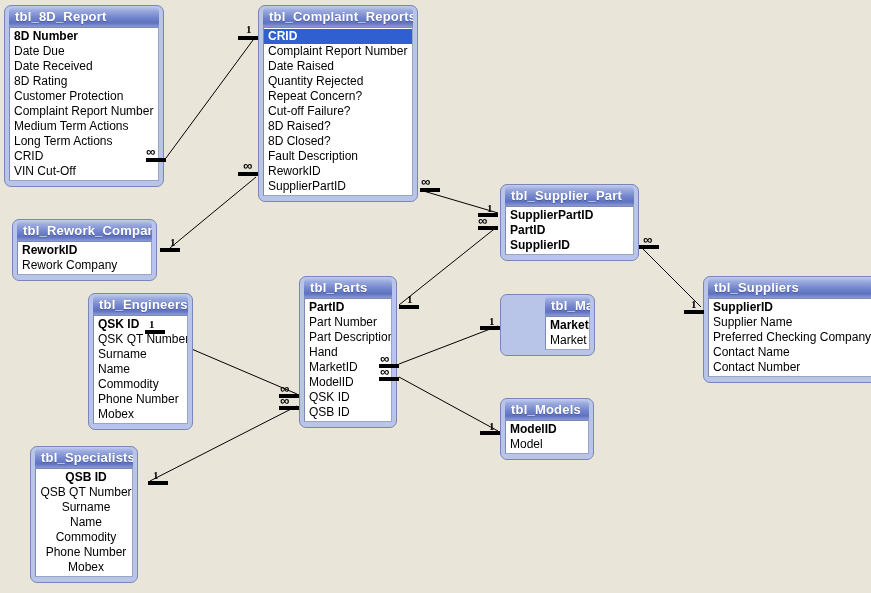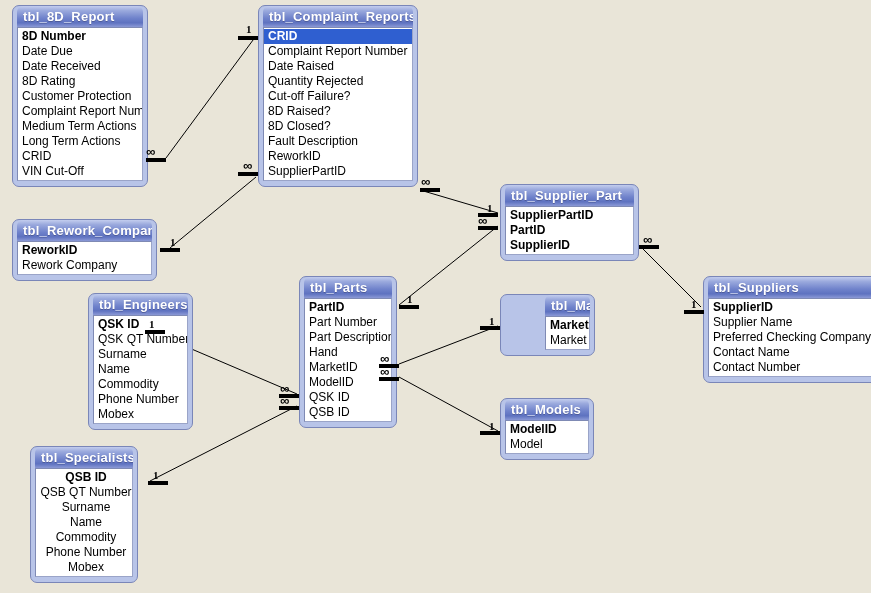--- a/index.html
+++ b/index.html
@@ -108,21 +108,21 @@
       <path d="M 420,190 L 498,213" stroke="#000000" stroke-width="1" fill="none"></path>
       <path d="M 399,305 L 498,226" stroke="#000000" stroke-width="1" fill="none"></path>
       <path d="M 641,247 L 701,307" stroke="#000000" stroke-width="1" fill="none"></path>
       <path d="M 498,326 L 399,364" stroke="#000000" stroke-width="1" fill="none"></path>
       <path d="M 498,431 L 399,377" stroke="#000000" stroke-width="1" fill="none"></path>
       <path d="M 147,330 L 297,394" stroke="#000000" stroke-width="1" fill="none"></path>
       <path d="M 150,481 L 297,406" stroke="#000000" stroke-width="1" fill="none"></path>
     </svg>
 
   <div id="tables-layer">
-      <div class="tbl" style="left: 12px; top: 5px; width: 136px;">
+      <div class="tbl" style="left: 4px; top: 5px; width: 160px;">
         <div class="tbl-title">tbl_8D_Report</div>
         <div class="tbl-fields">
           <div class="fld pk">8D Number</div>
           <div class="fld">Date Due</div>
           <div class="fld">Date Received</div>
           <div class="fld">8D Rating</div>
           <div class="fld">Customer Protection</div>
           <div class="fld">Complaint Report Number</div>
           <div class="fld">Medium Term Actions</div>
           <div class="fld">Long Term Actions</div>
@@ -130,20 +130,21 @@
           <div class="fld">VIN Cut-Off</div>
         </div>
       </div>
       <div class="tbl" style="left: 258px; top: 5px; width: 160px;">
         <div class="tbl-title">tbl_Complaint_Reports</div>
         <div class="tbl-fields">
           <div class="fld pk sel">CRID</div>
           <div class="fld">Complaint Report Number</div>
           <div class="fld">Date Raised</div>
           <div class="fld">Quantity Rejected</div>
+          <div class="fld">Repeat Concern?</div>
           <div class="fld">Cut-off Failure?</div>
           <div class="fld">8D Raised?</div>
           <div class="fld">8D Closed?</div>
           <div class="fld">Fault Description</div>
           <div class="fld">ReworkID</div>
           <div class="fld">SupplierPartID</div>
         </div>
       </div>
       <div class="tbl" style="left: 12px; top: 219px; width: 145px;">
         <div class="tbl-title">tbl_Rework_Company</div>

